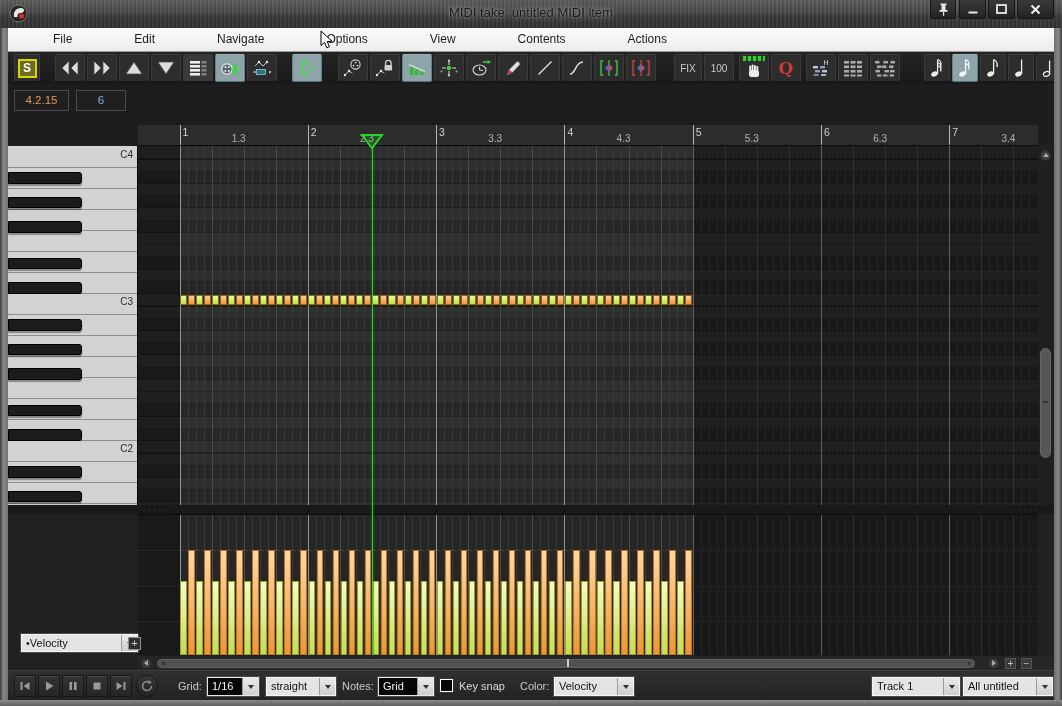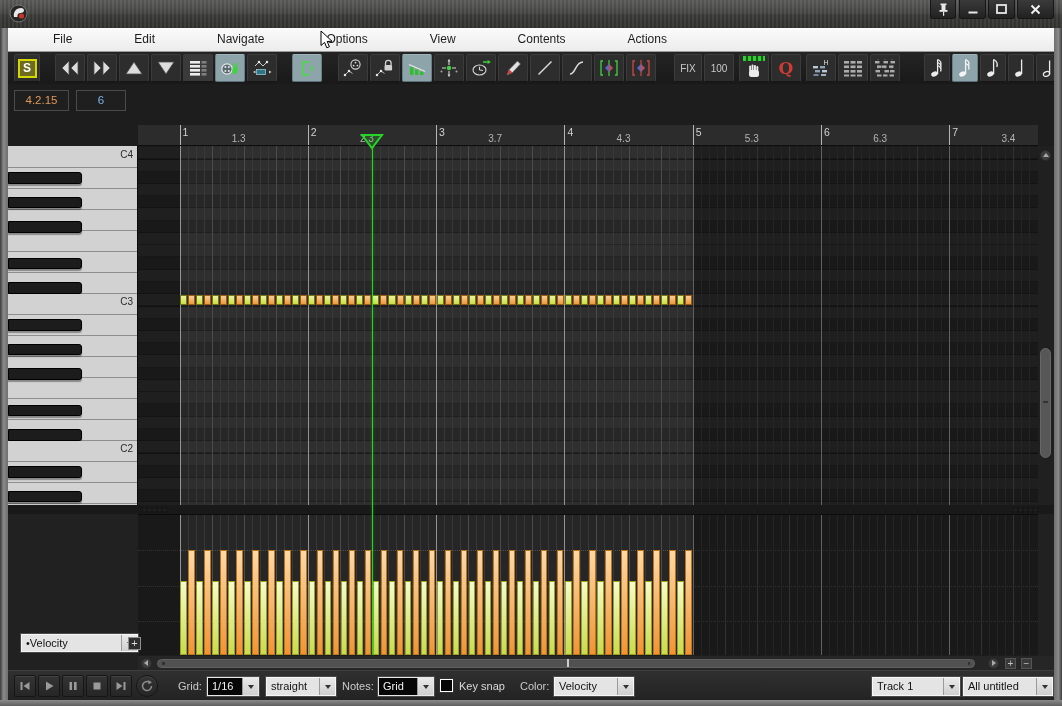--- a/index.html
+++ b/index.html
@@ -140,20 +140,21 @@
 
 <div id="window">
 
   <div id="titlebar">
     <div class="stripes"></div>
     <svg id="logo" viewBox="0 0 19 19">
       <circle cx="9.5" cy="9.5" r="8.5" fill="#262626" stroke="#777" stroke-width="1"></circle>
       <path d="M5,13 C4,8 7,4 12,4 C14,4 15,5 15,6.5 C15,8 13.5,9 11.5,9 C9,9 8,11 8.5,13 Z" fill="#e8e8e8"></path>
       <circle cx="12.5" cy="12" r="2.6" fill="#cc3326"></circle>
     </svg>
+    <div id="title-text">MIDI take: untitled MIDI item</div>
     <div class="titlebtn" style="left:930px;width:26px;">
       <svg width="11" height="13" viewBox="0 0 11 13">
         <rect x="2.5" y="0.5" width="6" height="1.6" fill="#e8e8e8"></rect>
         <rect x="3.5" y="2" width="4" height="5" fill="#e8e8e8"></rect>
         <rect x="1.5" y="7" width="8" height="1.8" fill="#e8e8e8"></rect>
         <rect x="5" y="8.8" width="1.2" height="4" fill="#e8e8e8"></rect>
       </svg>
     </div>
     <div class="titlebtn" style="left:959px;width:27px;">
       <svg width="10" height="9" viewBox="0 0 10 9">
@@ -452,21 +453,21 @@
       <div class="rl-tick" style="left: 298.1px;"></div>
       <div class="rl-tick" style="left: 426.4px;"></div>
       <div class="rl-tick" style="left: 554.7px;"></div>
       <div class="rl-tick" style="left: 683px;"></div>
       <div class="rl-tick" style="left: 811.3px;"></div>
       <div class="rl-m" style="left: 44.5px;">1</div>
       <div class="rl-s" style="left: 93.65px;">1.3</div>
       <div class="rl-m" style="left: 172.8px;">2</div>
       <div class="rl-s" style="left: 221.95px;">2.3</div>
       <div class="rl-m" style="left: 301.1px;">3</div>
-      <div class="rl-s" style="left: 350.25px;">3.7</div>
+      <div class="rl-s" style="left: 350.25px;">3.3</div>
       <div class="rl-m" style="left: 429.4px;">4</div>
       <div class="rl-s" style="left: 478.55px;">4.3</div>
       <div class="rl-m" style="left: 557.7px;">5</div>
       <div class="rl-s" style="left: 606.85px;">5.3</div>
       <div class="rl-m" style="left: 686px;">6</div>
       <div class="rl-s" style="left: 735.15px;">6.3</div>
       <div class="rl-m" style="left: 814.3px;">7</div>
       <div class="rl-s" style="left: 863.45px;">3.4</div>
     </div>
 

